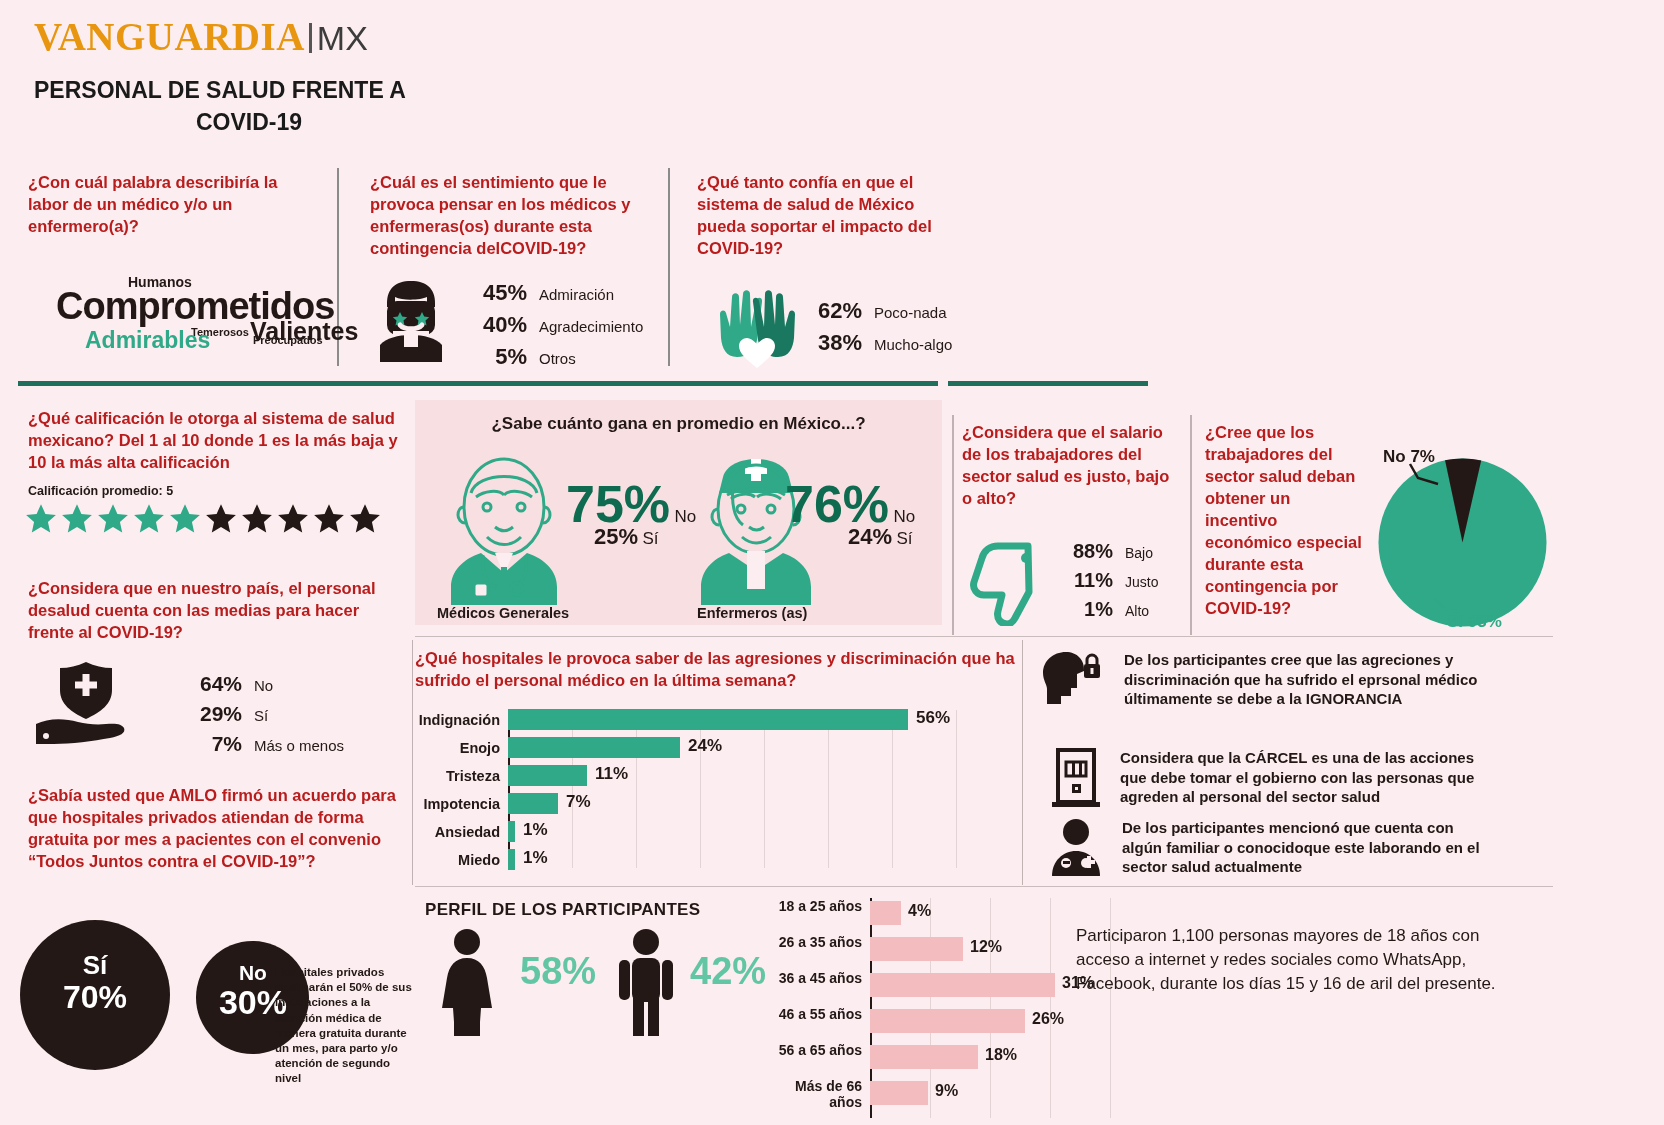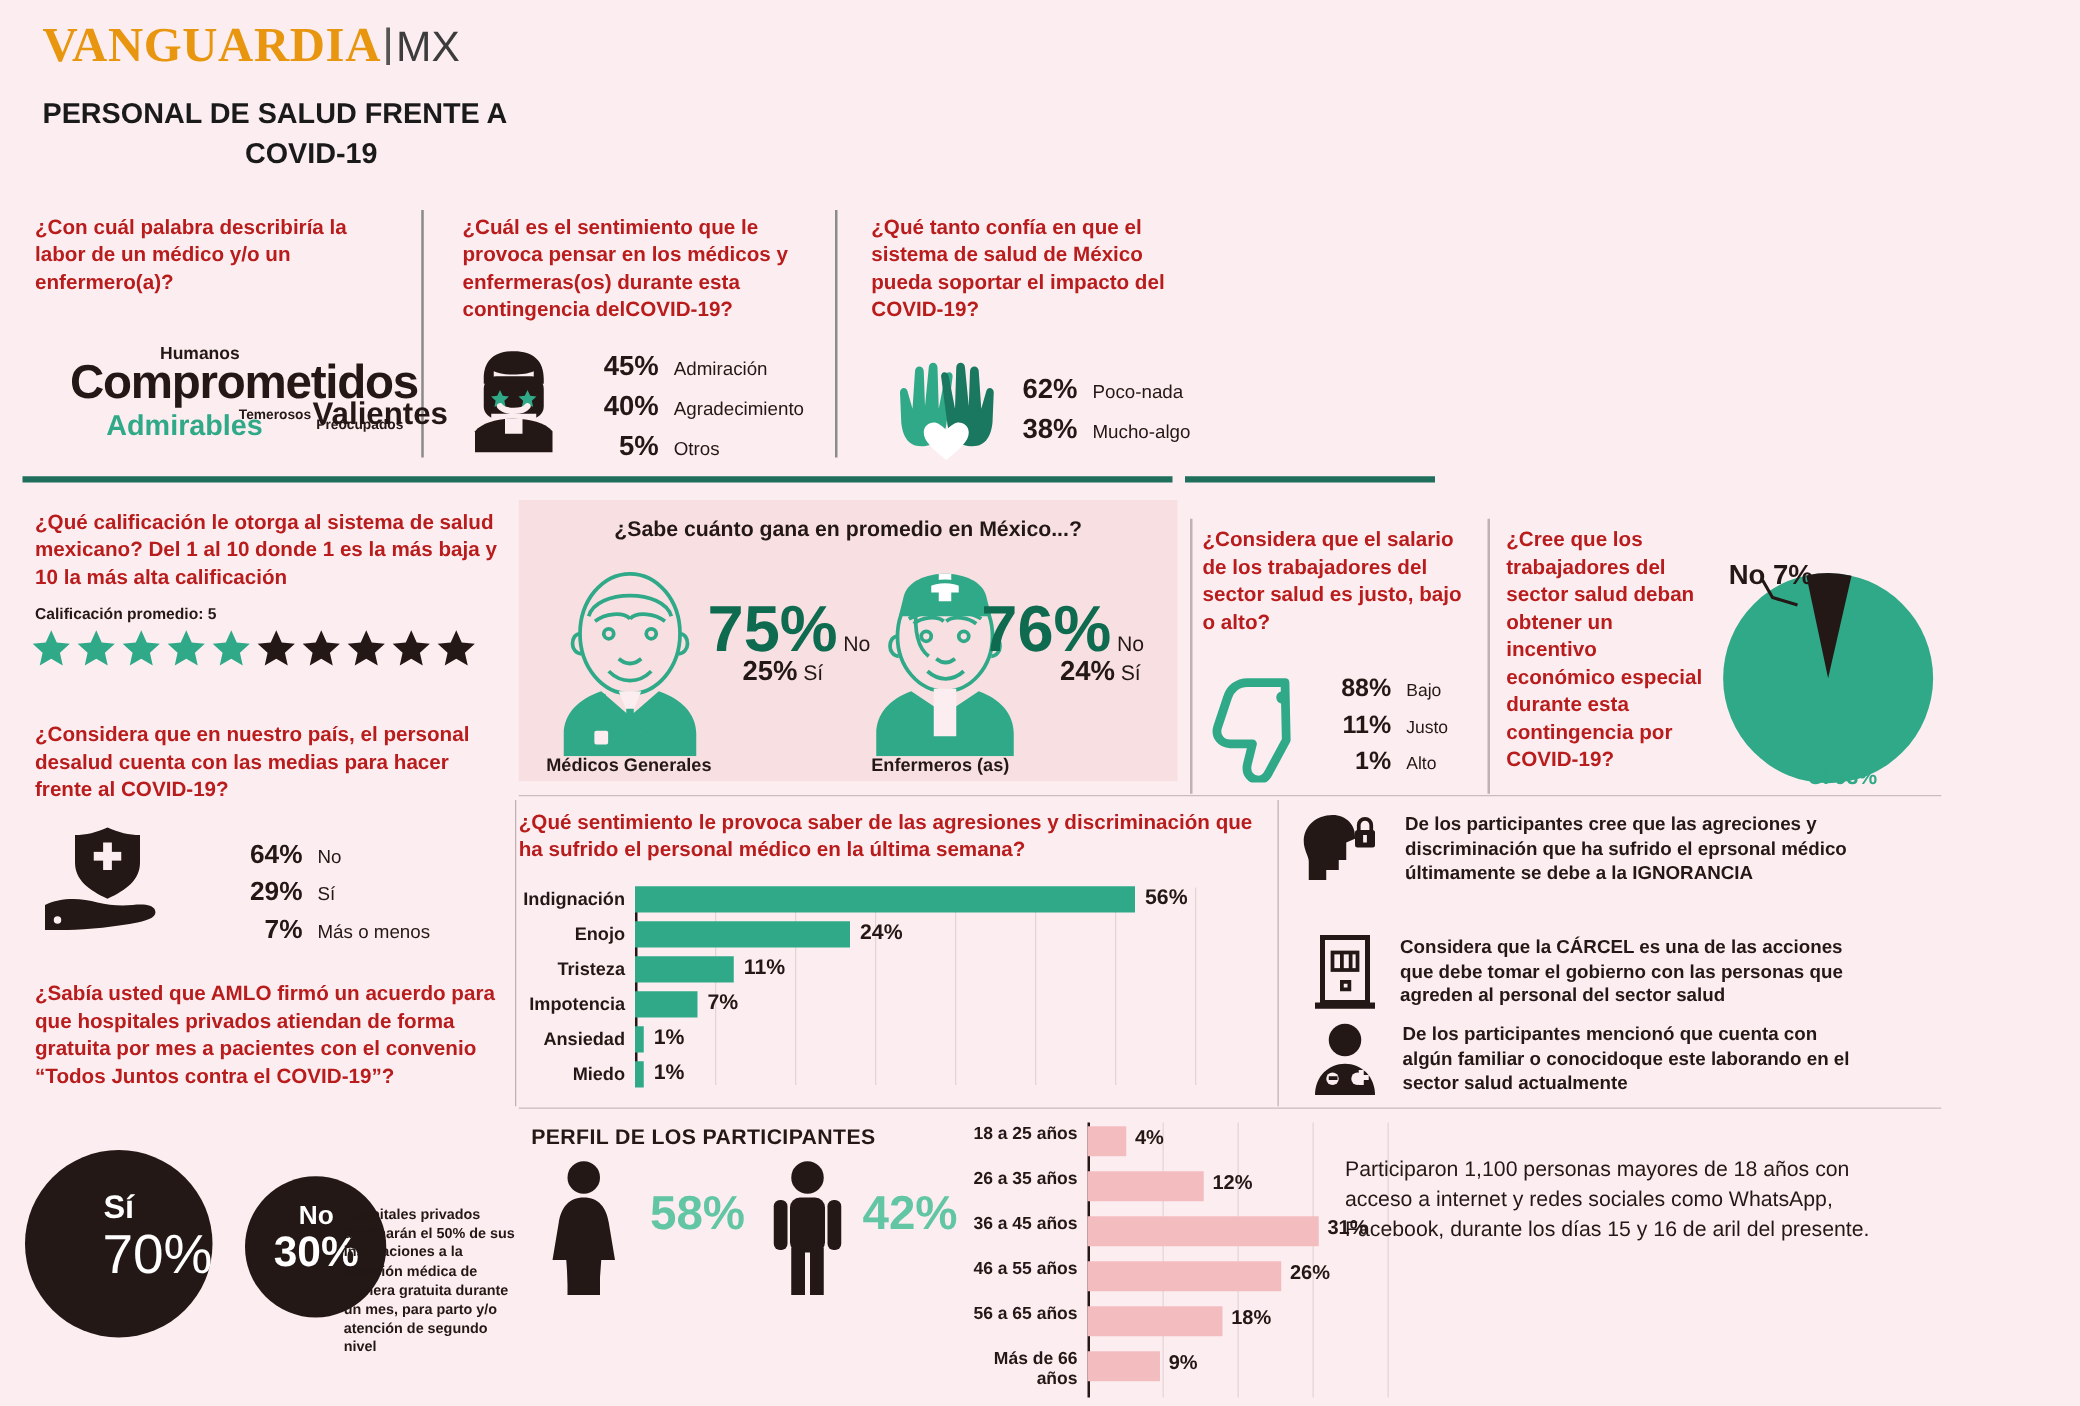--- a/index.html
+++ b/index.html
@@ -60,21 +60,21 @@
   .sec2stats .statrow .pct { min-width:64px; font-size:21px; }
   .sec2stats .statrow .lbl { font-size:15px; }
 
   .sec2q3 { position:absolute; left:28px; top:785px; width:380px; }
   .circles { position:absolute; left:20px; top:920px; }
   .circ { display:inline-block; border-radius:50%; background:#231815; color:#fff;
           text-align:center; vertical-align:top; }
   .circ-si { width:150px; height:150px; }
   .circ-no { width:113px; height:113px; margin-left:22px; margin-top:21px; }
   .circ-si .w { font-size:26px; font-weight:600; margin-top:30px; }
-  .circ-si .p { font-size:44px; font-weight:400; line-height:1.05;text-align:right; }
+  .circ-si .p { font-size:32px; font-weight:700; line-height:1.05; }
   .circ-no .w { font-size:21px; font-weight:600; margin-top:20px; }
   .circ-no .p { font-size:34px; font-weight:800; line-height:1.05; }
   .note { position:absolute; left:275px; top:965px; width:140px; font-size:11.5px;
           line-height:1.32; font-weight:600; }
 
   
   .panel { position:absolute; left:415px; top:400px; width:527px; height:225px;
            background:#f8e0e2; }
   .panel-title { position:absolute; left:0; top:14px; width:527px; text-align:center;
                  font-size:17px; font-weight:700; }
@@ -84,21 +84,21 @@
   .psmall { font-size:22px; font-weight:800; color:#231815; }
   .pyn { font-size:17px; font-weight:500; color:#231815; }
 
   
   .sec2q4 { position:absolute; left:962px; top:422px; width:215px; }
   .thumbstats { position:absolute; left:1055px; top:540px; }
   .thumbstats .statrow .pct { min-width:58px; font-size:20px; }
   .thumbstats .statrow .lbl { font-size:14px; }
   .sec2q5 { position:absolute; left:1205px; top:422px; width:160px; }
   .pie-wrap { position:absolute; left:1375px; top:455px; width:175px; height:175px; }
-  .pie-no  { position:absolute; left:1383px; top:447px; font-size:22px; font-weight:700; }
+  .pie-no  { position:absolute; left:1383px; top:447px; font-size:17px; font-weight:700; }
   .pie-si  { position:absolute; left:1447px; top:612px; font-size:17px; font-weight:700;
              color:#2fa987; }
 
   
   .barsec-q { position:absolute; left:415px; top:648px; width:600px; }
   .barchart { position:absolute; left:418px; top:707px; width:600px; height:165px; }
   .bc-row { display:flex; align-items:center; height:25px; margin-bottom:3px; }
   .bc-lab { width:90px; text-align:right; padding-right:8px; font-size:14.5px; font-weight:600; }
   .bc-track { position:relative; flex:1; height:100%; }
   .bc-bar { position:absolute; left:0; top:2px; height:21px; background:#2fa987; }
@@ -386,21 +386,21 @@
   <div class="pie-no">No 7%</div>
   <div class="pie-si">Sí 93%</div>
   <svg style="position:absolute;left:1432px;top:596px;" width="30" height="22" viewBox="0 0 30 22">
     <path d="M2 2 L14 14 L28 16" stroke="#2fa987" stroke-width="2.5" fill="none"></path>
   </svg>
 
   <div class="hrule" style="left:415px; top:636px; width:1138px;"></div>
   <div class="vdiv" style="left:412px; top:640px; height:245px; background:#c0b2b3; width:1px;"></div>
   <div class="vdiv" style="left:1022px; top:640px; height:245px; background:#c0b2b3; width:1px;"></div>
 
-  <div class="q barsec-q">¿Qué sentimiento le provoca saber de las agresiones y discriminación que ha sufrido el personal médico en la última semana?</div>
+  <div class="q barsec-q">¿Qué hospitales le provoca saber de las agresiones y discriminación que ha sufrido el personal médico en la última semana?</div>
 
   <div class="grid-v" style="left:572px;"></div>
   <div class="grid-v" style="left:636px;"></div>
   <div class="grid-v" style="left:700px;"></div>
   <div class="grid-v" style="left:764px;"></div>
   <div class="grid-v" style="left:828px;"></div>
   <div class="grid-v" style="left:892px;"></div>
   <div class="grid-v" style="left:956px;"></div>
   <div class="bc-axis"></div>
 

